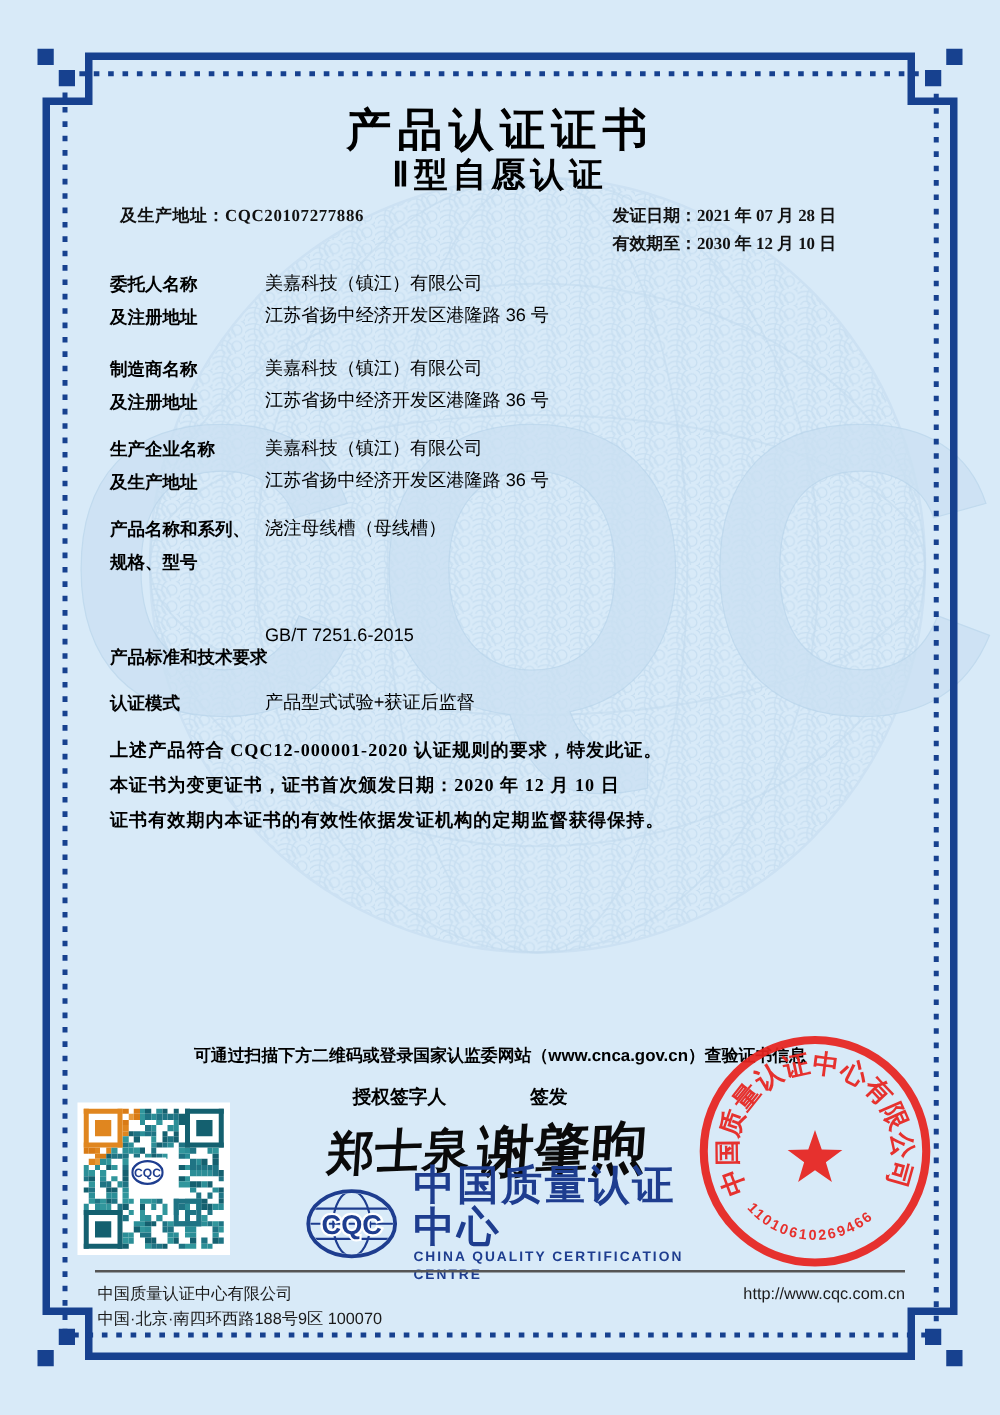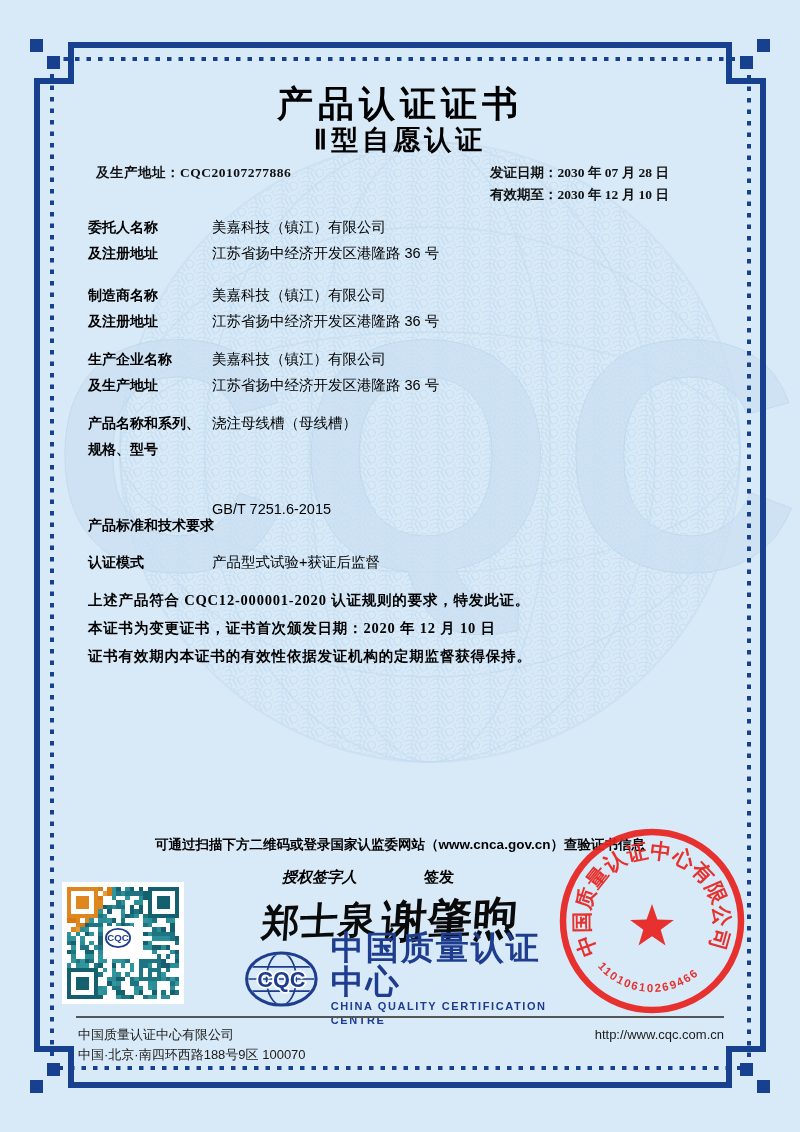--- a/index.html
+++ b/index.html
@@ -109,21 +109,21 @@
     </g>
   </svg>
 
   <div class="abs title">产品认证证书</div>
   <div class="abs subtitle">Ⅱ型自愿认证</div>
 
   <div class="abs certno kai">
     <span>及生产地址：</span><span>CQC20107277886</span>
   </div>
   <div class="abs daterow1 kai">
-    <span>发证日期：</span><span>2030 年 07 月 28 日</span>
+    <span>发证日期：</span><span>2021 年 07 月 28 日</span>
   </div>
   <div class="abs daterow2 kai">
     <span>有效期至：</span><span>2030 年 12 月 10 日</span>
   </div>
 
   <div class="abs field-label" style="top:214px;">委托人名称
 及注册地址</div>
   <div class="abs field-value" style="top:214px;">美嘉科技（镇江）有限公司
 江苏省扬中经济开发区港隆路 36 号</div>
 
@@ -146,21 +146,21 @@
 
   <div class="abs field-label" style="top:549px;">认证模式</div>
   <div class="abs field-value" style="top:549px;">产品型式试验+获证后监督</div>
 
   <div class="abs stmt" style="top:591px;">上述产品符合 CQC12-000001-2020 认证规则的要求，特发此证。</div>
   <div class="abs stmt" style="top:619px;">本证书为变更证书，证书首次颁发日期：2020 年 12 月 10 日</div>
   <div class="abs stmt" style="top:647px;">证书有效期内本证书的有效性依据发证机构的定期监督获得保持。</div>
 
   <div class="abs verify-note">可通过扫描下方二维码或登录国家认监委网站（www.cnca.gov.cn）查验证书信息</div>
 
-  <div class="abs sig-label" style="left:282px;top:868px;font-style:italic;">授权签字人</div>
+  <div class="abs sig-label" style="left:282px;top:868px;">授权签字人</div>
   <div class="abs sig-label" style="left:424px;top:868px;">签发</div>
   <div class="abs sig-name" style="left:262px;top:896px;font-size:38px;">郑士泉</div>
   <div class="abs sig-name" style="left:382px;top:890px;font-size:45px;">谢肇煦</div>
 
   <div class="abs qr-box">
     <div class="qr-grid" id="qrGrid">
         <div style="left: 31.36px; top: 0px; width: 4.48px; height: 4.48px; background: rgb(217, 123, 21);"></div>
         <div style="left: 40.32px; top: 0px; width: 4.48px; height: 4.48px; background: rgb(217, 123, 21);"></div>
         <div style="left: 44.8px; top: 0px; width: 4.48px; height: 4.48px; background: rgb(49, 150, 156);"></div>
         <div style="left: 49.28px; top: 0px; width: 4.48px; height: 4.48px; background: rgb(20, 96, 111);"></div>

